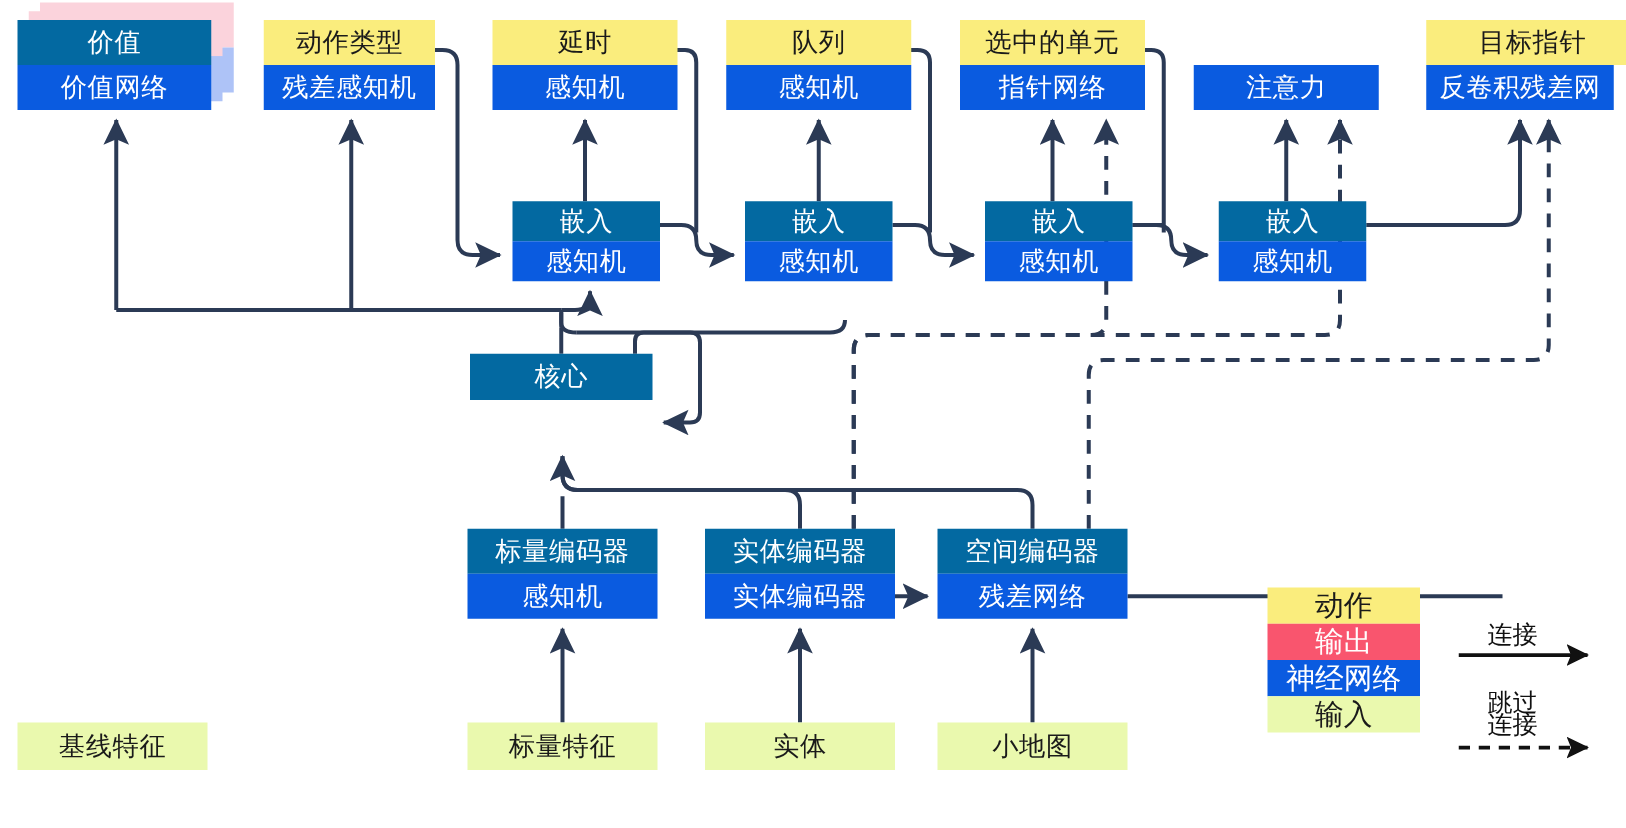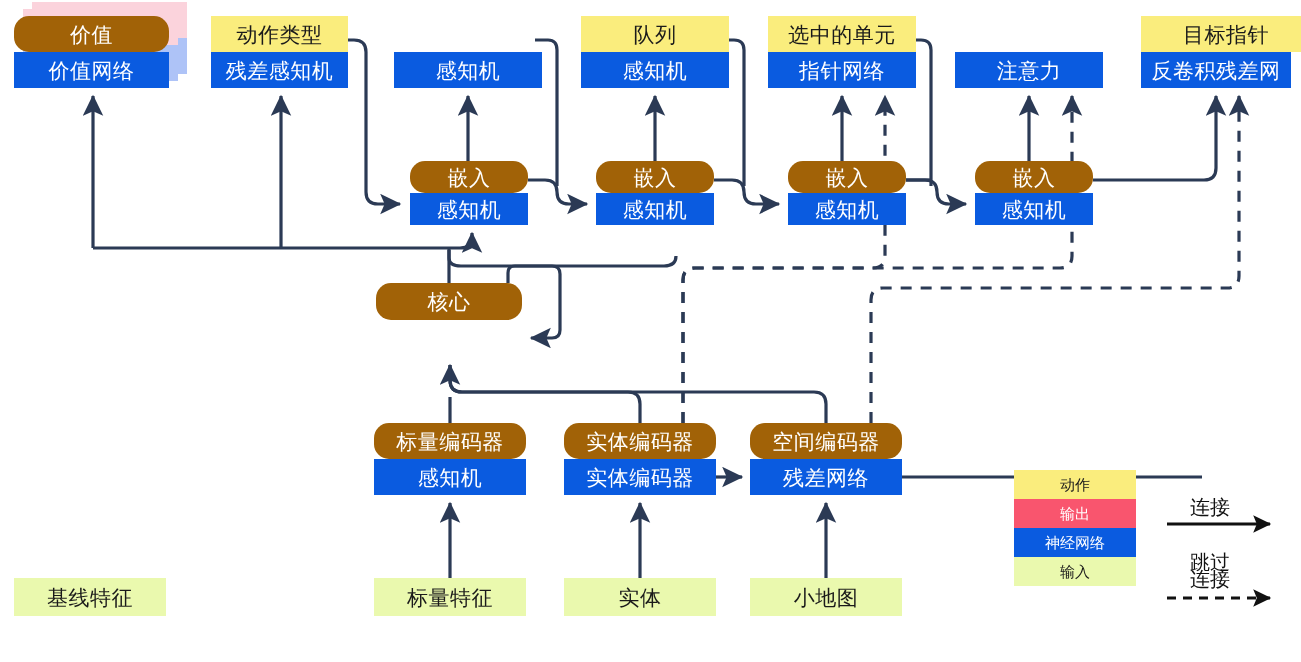--- a/index.html
+++ b/index.html
@@ -5,28 +5,28 @@
   html,body{margin:0;padding:0;background:#ffffff;}
   body{width:1301px;height:662px;overflow:hidden;
        font-family:"Liberation Sans","DejaVu Sans",sans-serif;}
   #stage{position:relative;width:1301px;height:662px;background:#fff;}
   svg#wires{position:absolute;left:0;top:0;width:1301px;height:662px;pointer-events:none;}
 
   .node{position:absolute;box-sizing:border-box;}
   .cell{display:flex;align-items:center;justify-content:center;
         line-height:1;white-space:nowrap;letter-spacing:0.5px;}
   .cell.action{background:#FAED7D;color:#1a1a1a;font-size:21px;}
-  .cell.output{background:#a16207;color:#ffffff;font-size:21px;border-radius:15px;}
+  .cell.output{background:#0369a1;color:#ffffff;font-size:21px;}
   .cell.net{background:#0A5BE0;color:#ffffff;font-size:21px;}
   .cell.input{background:#EAF9AE;color:#1a1a1a;font-size:21px;}
 
   .shadow-l1,.shadow-l2{position:absolute;}
   .legend-box{position:absolute;}
   .legend-cell{display:flex;align-items:center;justify-content:center;
-      line-height:1;white-space:nowrap;font-size:15px;}
+      line-height:1;white-space:nowrap;font-size:23px;}
   .legend-label{position:absolute;font-size:20px;color:#111;white-space:nowrap;}
 </style>
 </head>
 <body>
 
 <div id="stage">
 
   <svg id="wires" viewBox="0 0 1301 662" xmlns="http://www.w3.org/2000/svg">
     <defs>
       <marker id="ah" markerWidth="9" markerHeight="9" refX="6.2" refY="3.2" orient="auto" markerUnits="strokeWidth">
@@ -113,20 +113,21 @@
         <div class="shadow-l1" style="left: 9px; top: -7px; width: 155px; height: 36px; background: rgb(251, 211, 220);"></div>
         <div style="position: absolute; left: 9px; top: 29px; width: 155px; height: 36px; background: rgb(174, 195, 247);"></div>
         <div class="cell output" style="position: absolute; left: 0px; top: 0px; width: 155px; height: 36px;">价值</div>
         <div class="cell net" style="position: absolute; left: 0px; top: 36px; width: 155px; height: 36px;">价值网络</div>
       </div>
       <div class="node" style="left: 211px; top: 16px; width: 137px; height: 72px;">
         <div class="cell action" style="position: absolute; left: 0px; top: 0px; width: 137px; height: 36px;">动作类型</div>
         <div class="cell net" style="position: absolute; left: 0px; top: 36px; width: 137px; height: 36px;">残差感知机</div>
       </div>
       <div class="node" style="left: 394px; top: 16px; width: 148px; height: 72px;">
+        <div class="cell action" style="position: absolute; left: 0px; top: 0px; width: 148px; height: 36px;">延时</div>
         <div class="cell net" style="position: absolute; left: 0px; top: 36px; width: 148px; height: 36px;">感知机</div>
       </div>
       <div class="node" style="left: 581px; top: 16px; width: 148px; height: 72px;">
         <div class="cell action" style="position: absolute; left: 0px; top: 0px; width: 148px; height: 36px;">队列</div>
         <div class="cell net" style="position: absolute; left: 0px; top: 36px; width: 148px; height: 36px;">感知机</div>
       </div>
       <div class="node" style="left: 768px; top: 16px; width: 148px; height: 72px;">
         <div class="cell action" style="position: absolute; left: 0px; top: 0px; width: 148px; height: 36px;">选中的单元</div>
         <div class="cell net" style="position: absolute; left: 0px; top: 36px; width: 148px; height: 36px;">指针网络</div>
       </div>

